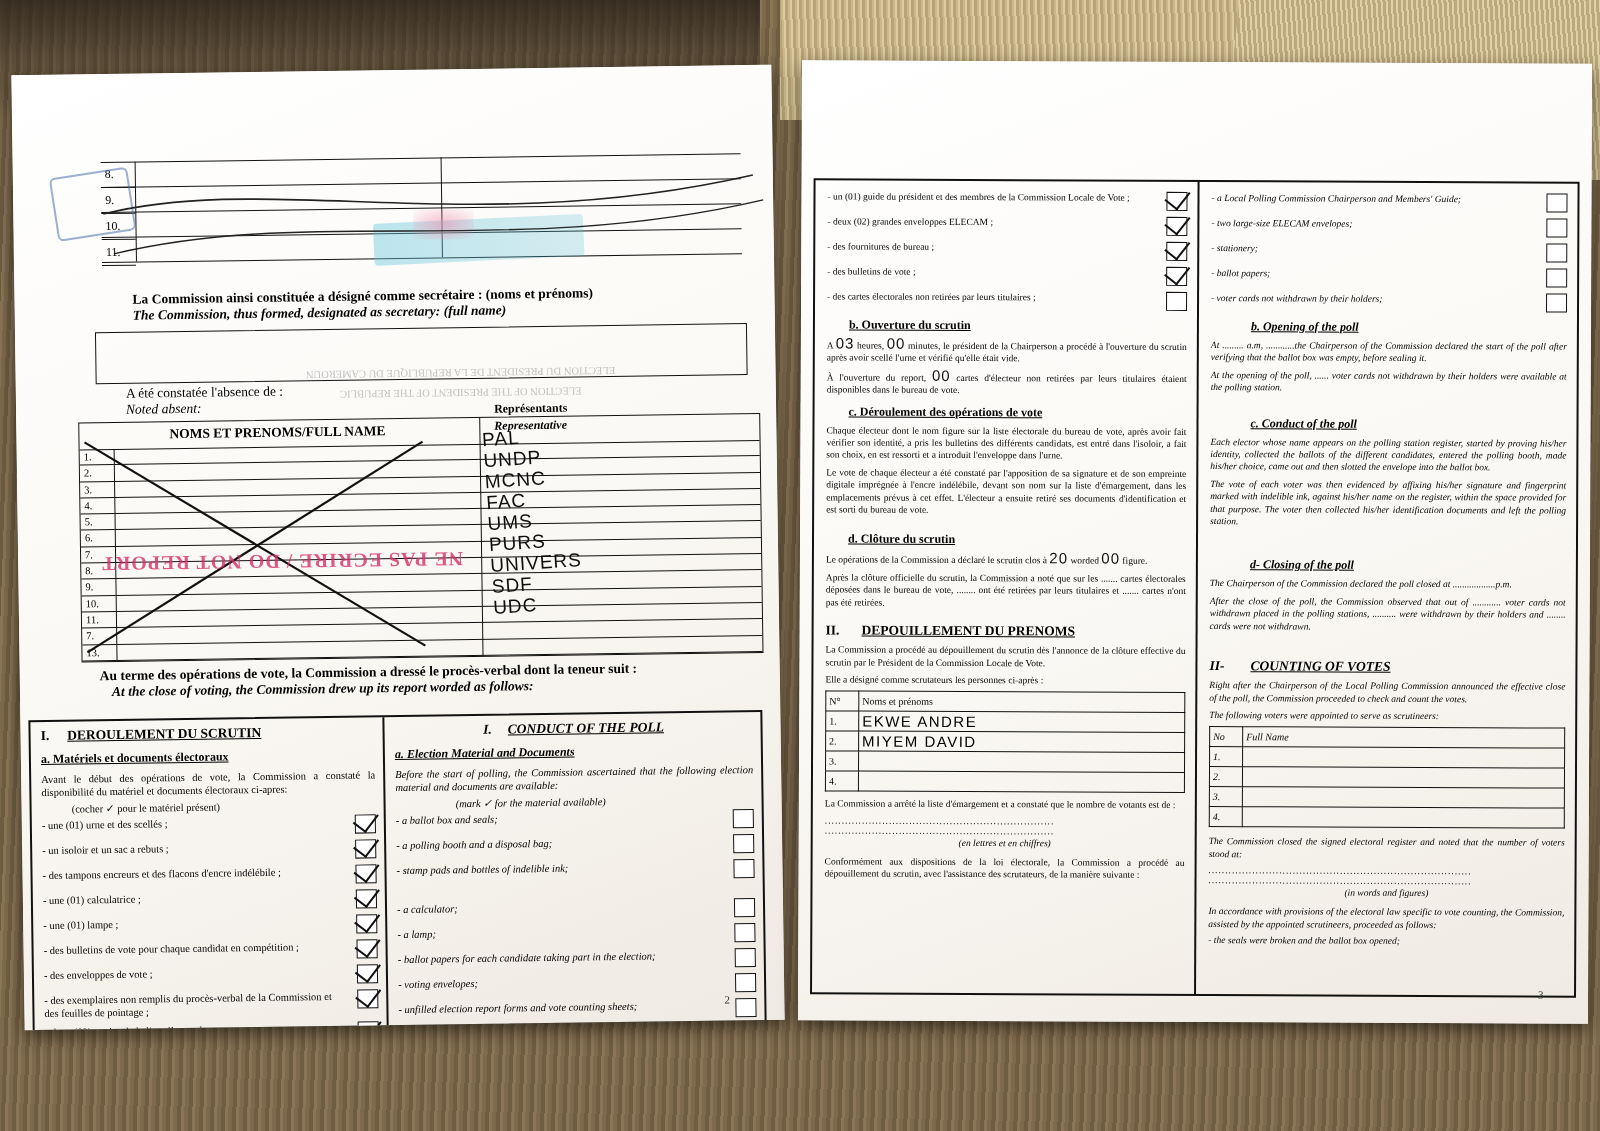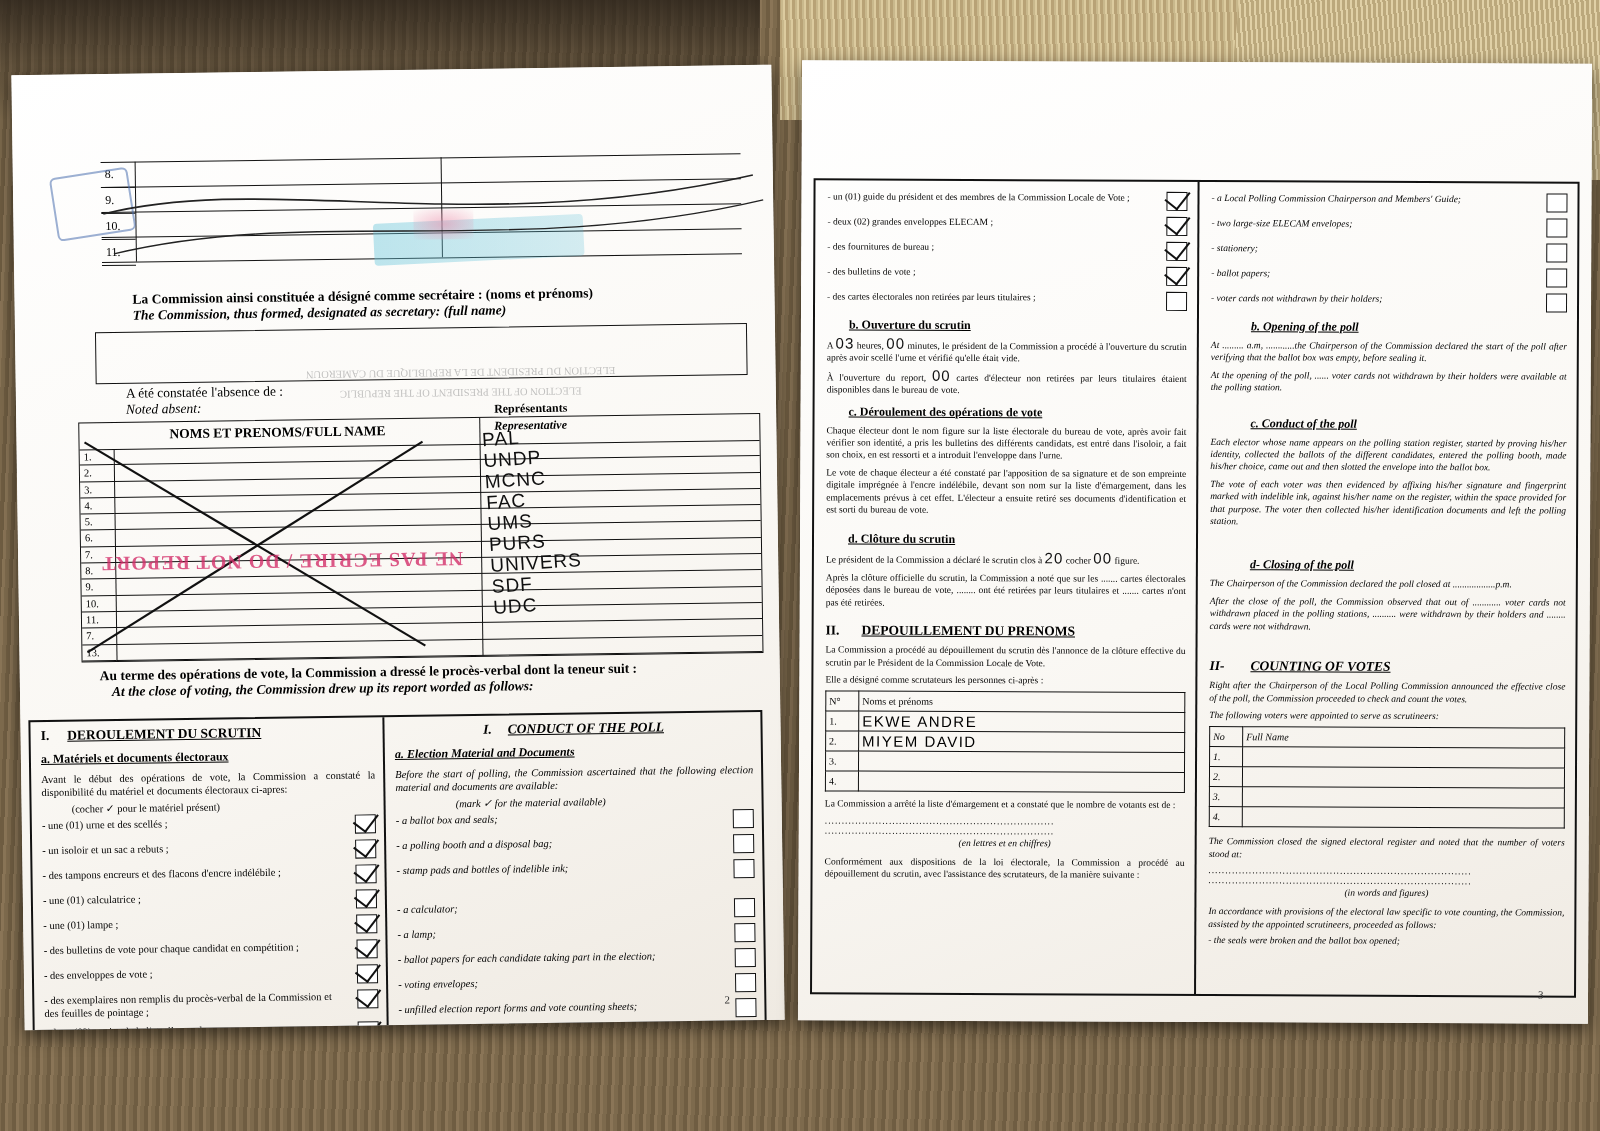--- a/index.html
+++ b/index.html
@@ -388,37 +388,37 @@
               <span class="chk"></span>
             </li>
         </ul>
 
         <div class="bold md u r-hdr" style="padding-left:22px">b.   Ouverture du scrutin</div>
         <div class="tiny r-p">
           <span>A</span>
           <span class="hand" style="font-size:15px">03</span>
           <span>heures,</span>
           <span class="hand" style="font-size:15px">00</span>
-          <span>minutes, le président de la Commission a procédé à l'ouverture du scrutin après avoir scellé l'urne et vérifié qu'elle était vide.</span>
+          <span>minutes, le président de la Chairperson a procédé à l'ouverture du scrutin après avoir scellé l'urne et vérifié qu'elle était vide.</span>
         </div>
         <div class="tiny r-p">
           <span>À l'ouverture du report,</span>
           <span class="hand" style="font-size:15px">00</span>
           <span>cartes d'électeur non retirées par leurs titulaires étaient disponibles dans le bureau de vote.</span>
         </div>
 
         <div class="bold md u r-hdr" style="padding-left:22px">c.   Déroulement des opérations de vote</div>
         <div class="tiny r-p">Chaque électeur dont le nom figure sur la liste électorale du bureau de vote, après avoir fait vérifier son identité, a pris les bulletins des différents candidats, est entré dans l'isoloir, a fait son choix, en est ressorti et a introduit l'enveloppe dans l'urne.</div>
         <div class="tiny r-p">Le vote de chaque électeur a été constaté par l'apposition de sa signature et de son empreinte digitale imprégnée à l'encre indélébile, devant son nom sur la liste d'émargement, dans les emplacements prévus à cet effet. L'électeur a ensuite retiré ses documents d'identification et est sorti du bureau de vote.</div>
 
         <div class="bold md u r-hdr" style="padding-left:22px;margin-top:16px">d.   Clôture du scrutin</div>
         <div class="tiny r-p">
-          <span>Le président de la Commission a déclaré le scrutin clos à</span>
+          <span>Le opérations de la Commission a déclaré le scrutin clos à</span>
           <span class="hand" style="font-size:15px">20</span>
-          <span>cocher</span>
+          <span>worded</span>
           <span class="hand" style="font-size:15px">00</span>
           <span>figure.</span>
         </div>
         <div class="tiny r-p">Après la clôture officielle du scrutin, la Commission a noté que sur les ....... cartes électorales déposées dans le bureau de vote, ........ ont été retirées par leurs titulaires et ....... cartes n'ont pas été retirées.</div>
 
         <div style="display:flex;gap:22px;align-items:baseline;margin-top:14px">
           <span class="bold lg">II.</span>
           <span class="bold lg u">DEPOUILLEMENT DU PRENOMS</span>
         </div>
         <div class="tiny r-p">La Commission a procédé au dépouillement du scrutin dès l'annonce de la clôture effective du scrutin par le Président de la Commission Locale de Vote.</div>

